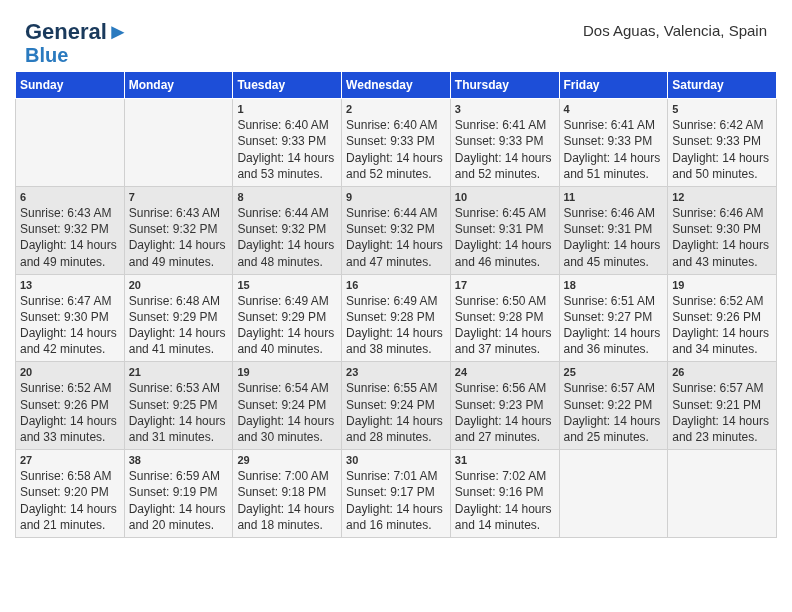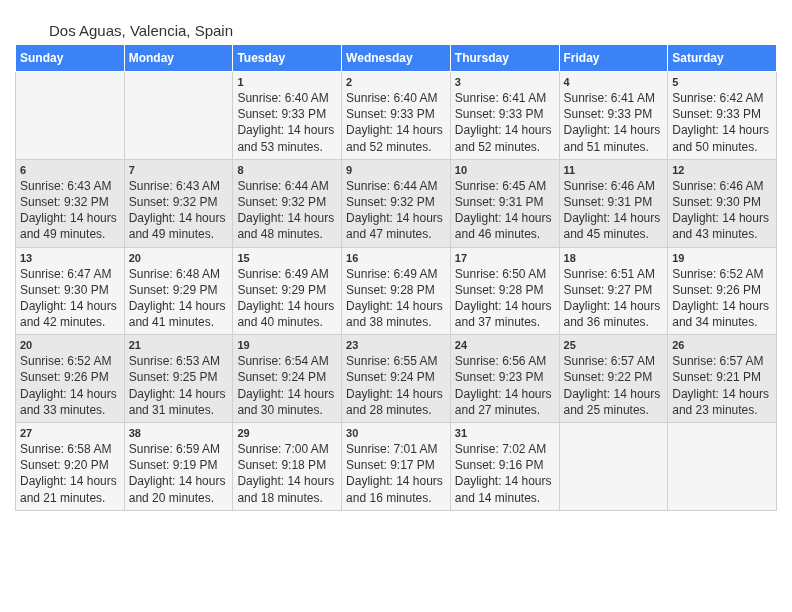--- a/index.html
+++ b/index.html
@@ -45,21 +45,21 @@
       margin-left: 24px;
     }
     table {
       width: 100%;
       border-collapse: collapse;
       margin: 0 5px;
       width: calc(100% - 10px);
       margin-left: 5px;
     }
     thead th {
-      background-color: #3b82f6;
+      background-color: #1d4ed8;
       color: #fff;
       font-size: 12px;
       font-weight: bold;
       padding: 6px 4px;
       text-align: left;
       border: 1px solid #fff;
     }
     tbody td {
       vertical-align: top;
       font-size: 10px;
@@ -87,20 +87,28 @@
       color: #333;
     }
     .empty-cell {
       background-color: #f5f5f5;
     }
   </style>
 </head>
 <body>
 
 <div class="header">
+  <div class="logo">
+    <div>
+      <div style="display:flex;align-items:center;">
+        <span class="logo-text">General<span>►</span></span>
+      </div>
+      <div class="logo-text" style="color:#2a7abf;font-size:20px;">Blue</div>
+    </div>
+  </div>
   <div class="title-block">
     <div class="location">Dos Aguas, Valencia, Spain</div>
   </div>
 </div>
 
 <table>
   <thead>
     <tr>
     <th>Sunday</th>
         <th>Monday</th>

